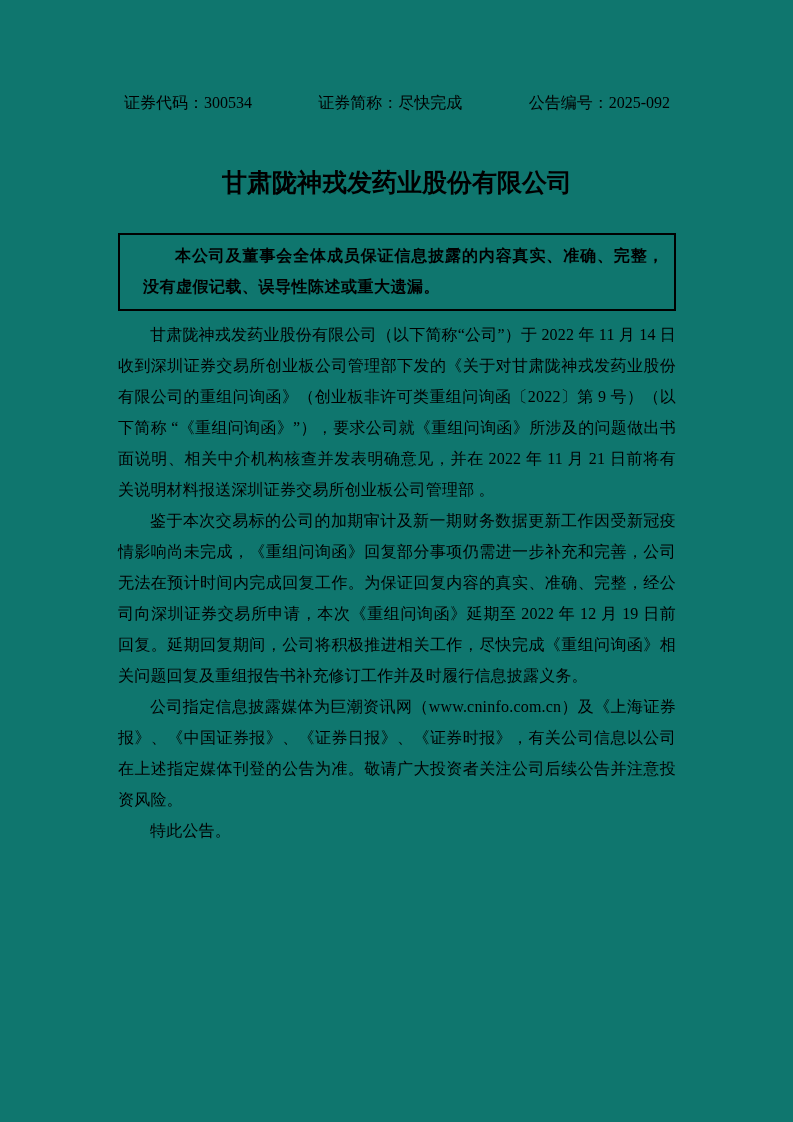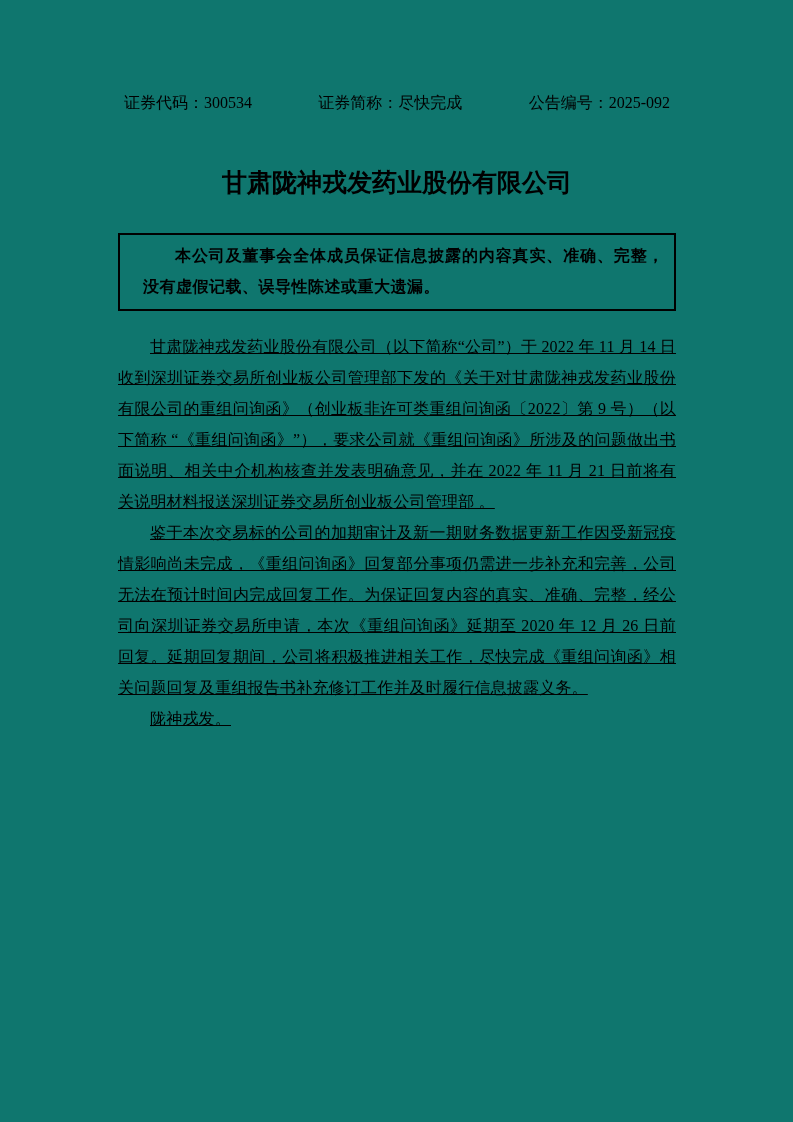--- a/index.html
+++ b/index.html
@@ -48,22 +48,21 @@
   .notice-box p {
     margin: 0;
     font-size: 16px;
     font-weight: bold;
     line-height: 31px;
     text-indent: 2em;
     text-align: justify;
     letter-spacing: 0.5px;
   }
   .doc-body {
-    margin-top: 20px;
-    text-decoration: underline;
+    margin-top: 8px;
   }
   .doc-body .para {
     margin: 0;
     font-size: 16px;
     line-height: 31px;
     text-indent: 2em;
     text-align: justify;
     letter-spacing: 0.2px;
   }
 </style>
@@ -81,17 +80,18 @@
   <h1 class="doc-title">
     <span class="title-line">甘肃陇神戎发药业股份有限公司</span>
   </h1>
 
   <div class="notice-box">
     <p>本公司及董事会全体成员保证信息披露的内容真实、准确、完整，没有虚假记载、误导性陈述或重大遗漏。</p>
   </div>
 
   <div class="doc-body">
     <p class="para">甘肃陇神戎发药业股份有限公司（以下简称“公司”）于 2022 年 11 月 14 日收到深圳证券交易所创业板公司管理部下发的《关于对甘肃陇神戎发药业股份有限公司的重组问询函》（创业板非许可类重组问询函〔2022〕第 9 号）（以下简称 “《重组问询函》”），要求公司就《重组问询函》所涉及的问题做出书面说明、相关中介机构核查并发表明确意见，并在 2022 年 11 月 21 日前将有关说明材料报送深圳证券交易所创业板公司管理部 。</p>
-    <p class="para">鉴于本次交易标的公司的加期审计及新一期财务数据更新工作因受新冠疫情影响尚未完成，《重组问询函》回复部分事项仍需进一步补充和完善，公司无法在预计时间内完成回复工作。为保证回复内容的真实、准确、完整，经公司向深圳证券交易所申请，本次《重组问询函》延期至 2020 年 12 月 26 日前回复。延期回复期间，公司将积极推进相关工作，尽快完成《重组问询函》相关问题回复及重组报告书补充修订工作并及时履行信息披露义务。</p>
-    <p class="para">陇神戎发。</p>
+    <p class="para">鉴于本次交易标的公司的加期审计及新一期财务数据更新工作因受新冠疫情影响尚未完成，《重组问询函》回复部分事项仍需进一步补充和完善，公司无法在预计时间内完成回复工作。为保证回复内容的真实、准确、完整，经公司向深圳证券交易所申请，本次《重组问询函》延期至 2022 年 12 月 19 日前回复。延期回复期间，公司将积极推进相关工作，尽快完成《重组问询函》相关问题回复及重组报告书补充修订工作并及时履行信息披露义务。</p>
+    <p class="para">公司指定信息披露媒体为巨潮资讯网（www.cninfo.com.cn）及《上海证券报》、《中国证券报》、《证券日报》、《证券时报》，有关公司信息以公司在上述指定媒体刊登的公告为准。敬请广大投资者关注公司后续公告并注意投资风险。</p>
+    <p class="para">特此公告。</p>
   </div>
 
 </div>
 
 </body></html>

